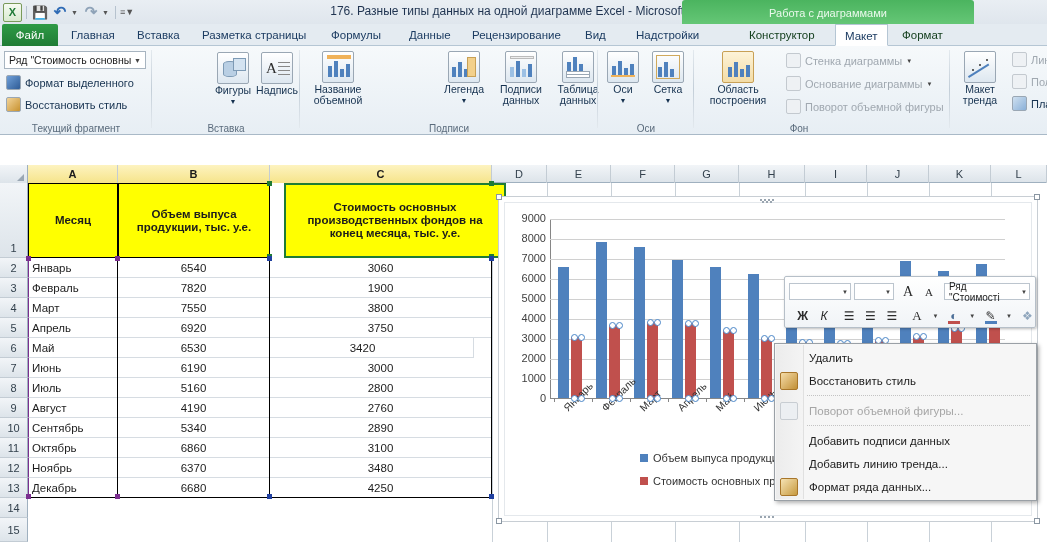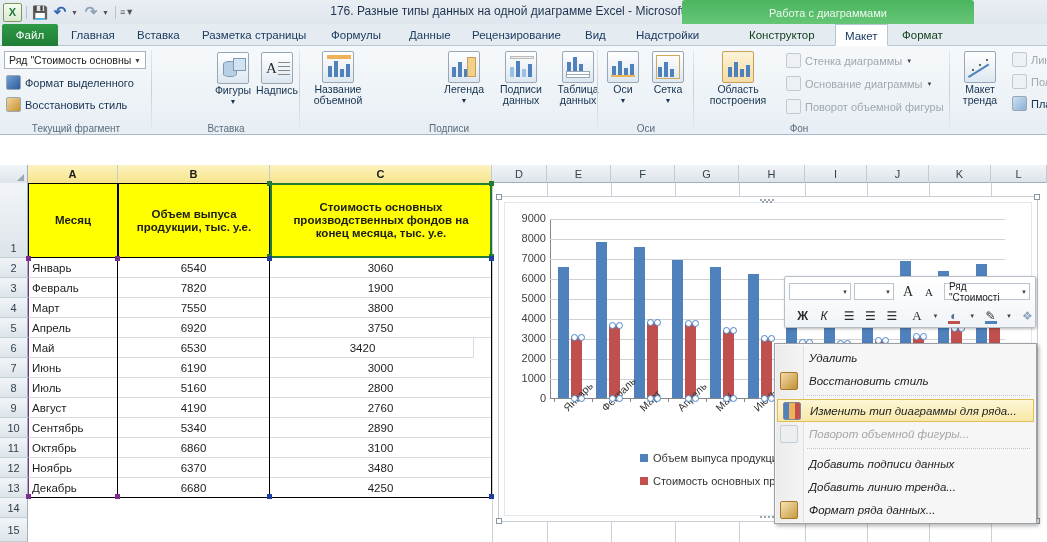--- a/index.html
+++ b/index.html
@@ -154,21 +154,21 @@
     align-items:center; padding:0 2px 0 4px; font-size:10px; gap:3px; }
   .arrw { font-size:6px; color:#444; }
 
   
   .ctxmenu { position:absolute; left:774px; top:343px; width:263px;
     background:#f6f6f6; border:1px solid #9aa0a6; box-shadow:2px 2px 4px rgba(0,0,0,.3);
     z-index:70; padding:2px 0; }
   .ctxmenu .gutter { position:absolute; left:1px; top:1px; bottom:1px; width:28px;
     background:linear-gradient(to right,#ececec,#f4f4f4); border-right:1px solid #e0e0e0; }
   .mi { position:relative; height:23px; display:flex; align-items:center;
-    padding-left:34px; font-size:11.5px; color:#1c1c1c; z-index:2;font-style:italic; }
+    padding-left:34px; font-size:11.5px; color:#1c1c1c; z-index:2; }
   .mi.dis { color:#a6a6a6; }
   .mi.hi { background:linear-gradient(to bottom,#fdf6d6,#f7e8a8);
     border:1px solid #e2bd52; margin:0 2px; height:23px; padding-left:32px; }
   .mi .mico { position:absolute; left:5px; width:18px; height:18px; border-radius:2px; }
   .msep { height:1px; margin:3px 6px 3px 32px; border-top:1px dotted #c3c3c3; position:relative; z-index:2; }
 </style>
 </head>
 <body>
 
 <div id="app">
@@ -436,21 +436,21 @@
     <div class="rowhdr" style="top:333px;height:20px;line-height:20px">14</div>
     <div class="rowhdr" style="top:353px;height:24px;line-height:24px">15</div>
 
     <div class="cell hdr bdr" style="left:28px;top:18px;width:90px;height:75px">
       <span>Месяц</span>
     </div>
     <div class="cell hdr bdr" style="left:118px;top:18px;width:152px;height:75px">
       <span>Объем выпуса</span>
       <span>продукции, тыс. у.е.</span>
     </div>
-    <div class="cell hdr bdr" style="left:270px;top:18px;width:222px;height:75px;border:2px solid #1f7c35">
+    <div class="cell hdr bdr" style="left:284px;top:18px;width:222px;height:75px;border:2px solid #1f7c35">
       <span>Стоимость основных</span>
       <span>производственных фондов на</span>
       <span>конец месяца, тыс. у.е.</span>
     </div>
 
     <div>
       <div class="cell txt" style="left:28px;top:93px;width:90px;height:20px;border-left:1px solid #7b2f8f">
           <span>Январь</span>
         </div>
       <div class="cell num" style="left:118px;top:93px;width:152px;height:20px">
@@ -832,24 +832,20 @@
     <div class="mi">
       <span>Удалить</span>
     </div>
 
     <div class="mi">
       <span class="mico" style="background:linear-gradient(135deg,#f5dca8,#c18f36);border:1px solid #a8762a"></span>
       <span>Восстановить стиль</span>
     </div>
     <div class="msep"></div>
 
-    <div class="mi hi">
-      <span class="mico" style="background:linear-gradient(90deg,#4f81bd 0 33%,#f0b259 33% 66%,#c0504d 66% 100%);border:1px solid #7b8a99"></span>
-      <span>Изменить тип диаграммы для ряда...</span>
-    </div>
 
 
     <div class="mi dis">
       <span class="mico" style="background:#eceff2;border:1px solid #c8cdd2"></span>
       <span>Поворот объемной фигуры...</span>
     </div>
     <div class="msep"></div>
 
     <div class="mi">
       <span>Добавить подписи данных</span>

